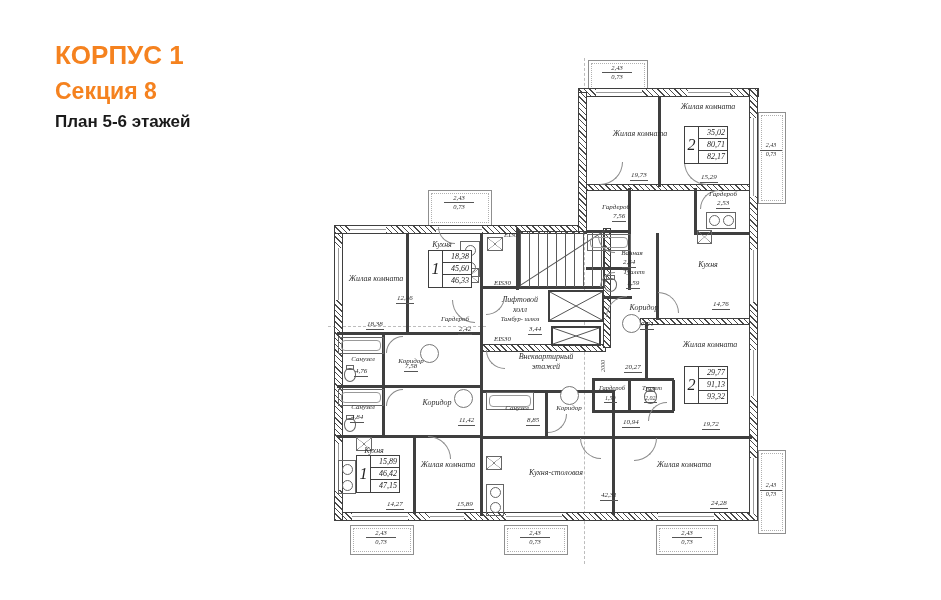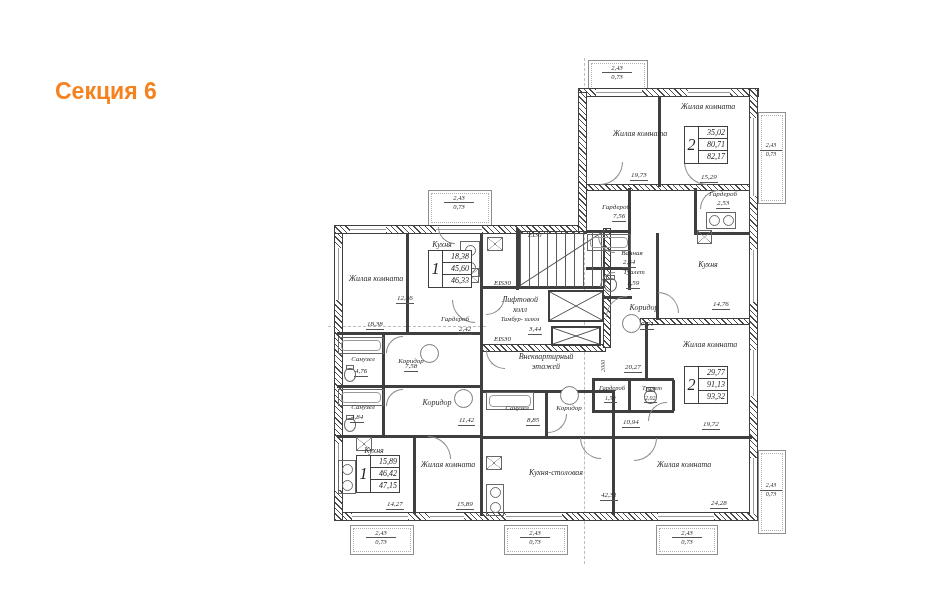--- a/index.html
+++ b/index.html
@@ -49,21 +49,23 @@
   .balc::before{content:"";position:absolute;inset:2px;border:1px dotted #b0b0b0;}
   .ballbl{position:absolute;font:italic 6.5px "Liberation Serif",serif;color:#2e2e2e;text-align:center;line-height:1.25;}
   .ballbl span{display:block;}
   .ballbl .b2{border-top:1px solid #555;}
 </style>
 </head>
 <body>
 
 <div id="canvas">
 
-  <div class="t2" style="color: rgb(245, 130, 31);">Секция 6</div>
+  <div class="t1" style="color: rgb(245, 130, 31);">КОРПУС 1</div>
+  <div class="t2" style="color: rgb(245, 130, 31);">Секция 8</div>
+  <div class="t3">План 5-6 этажей</div>
 
   <div class="dash-v" style="left:584px;top:58px;height:506px;"></div>
   <div class="dash-h" style="left:328px;top:326px;width:158px;"></div>
 
   <div class="balc" style="left:588px;top:60px;width:58px;height:30px;"></div>
   <div class="balc" style="left:428px;top:190px;width:62px;height:34px;"></div>
   <div class="balc" style="left:758px;top:112px;width:26px;height:90px;"></div>
   <div class="balc" style="left:758px;top:450px;width:26px;height:82px;"></div>
   <div class="balc" style="left:350px;top:525px;width:62px;height:28px;"></div>
   <div class="balc" style="left:504px;top:525px;width:62px;height:28px;"></div>
@@ -236,21 +238,21 @@
   <div class="area" style="left:526px;top:416px;">8,85</div>
   <div class="lbl fs6" style="left:592px;top:384px;width:40px;">Гардероб</div>
   <div class="area" style="left:604px;top:395px;font-size:6px;">1,59</div>
   <div class="lbl fs6" style="left:632px;top:384px;width:40px;">Туалет</div>
   <div class="area" style="left:644px;top:395px;font-size:6px;">2,02</div>
   <div class="lbl" style="left:516px;top:468px;width:80px;">Кухня-столовая</div>
   <div class="area" style="left:600px;top:491px;">42,31</div>
   <div class="lbl" style="left:652px;top:460px;width:64px;">Жилая комната</div>
   <div class="area" style="left:710px;top:499px;">24,28</div>
 
-  <div class="fire" style="left:504px;top:231px;margin-left:24px;">EI30</div>
+  <div class="fire" style="left:504px;top:231px;">EI30</div>
   <div class="fire" style="left:494px;top:279px;">EIS30</div>
   <div class="lbl" style="left:496px;top:295px;width:48px;">Лифтовой холл</div>
   <div class="lbl fs6" style="left:490px;top:315px;width:60px;">Тамбур- шлюз</div>
   <div class="area" style="left:528px;top:325px;">3,44</div>
   <div class="fire" style="left:494px;top:335px;">EIS30</div>
   <div class="lbl" style="left:508px;top:352px;width:76px;">Внеквартирный этажей</div>
   <div class="area" style="left:624px;top:363px;">20,27</div>
   <div class="dim" style="left:600px;top:372px;">2000</div>
 
   <div class="apt" style="left:428px;top:250px;">

